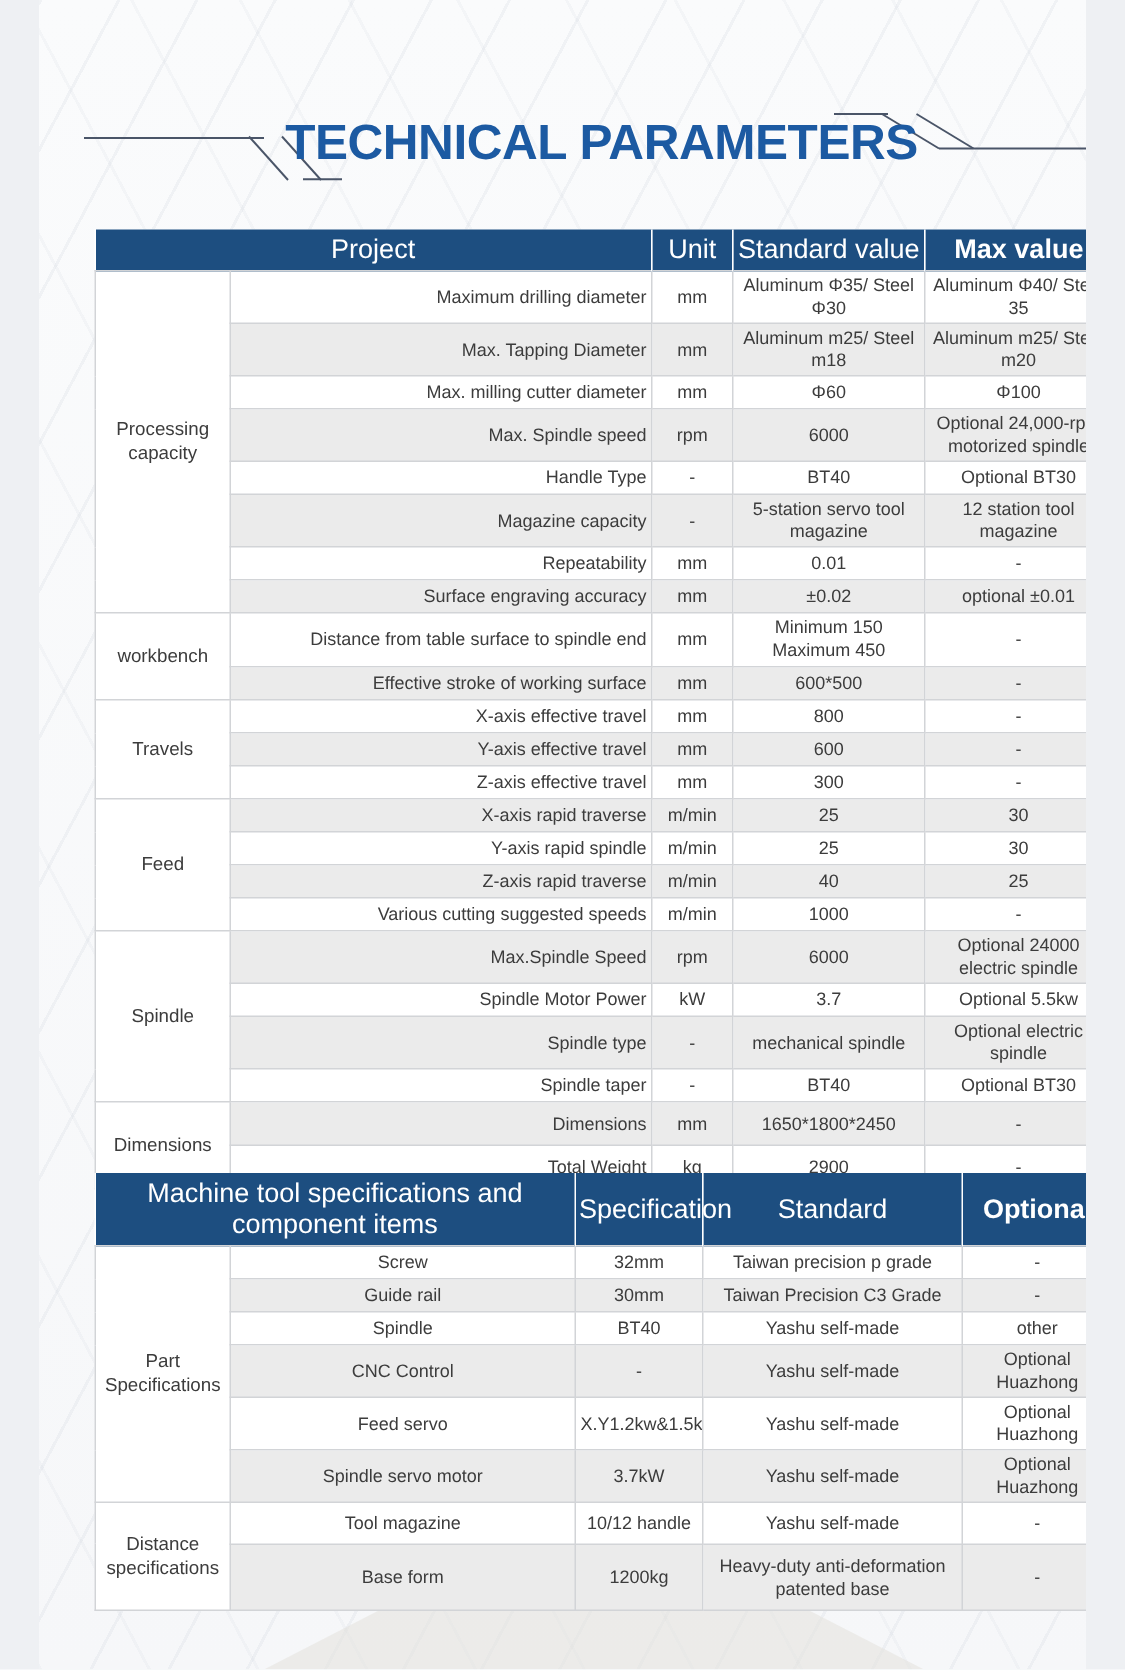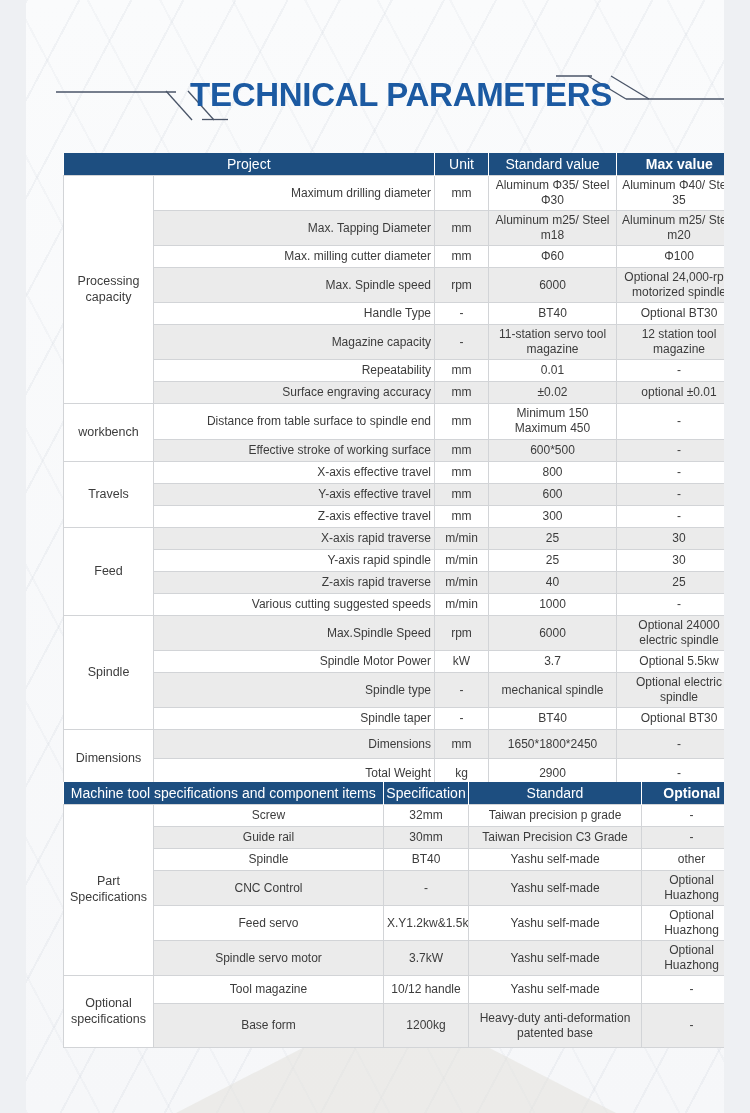--- a/index.html
+++ b/index.html
@@ -20,21 +20,21 @@
   .title-wrap{position:absolute;top:74px;left:0;width:750px;height:60px;}
   .page-title{position:absolute;top:2px;left:0;width:100%;text-align:center;
     font-size:33px;font-weight:bold;letter-spacing:-0.3px;color:#1c5aa2;}
   .title-decor{position:absolute;top:0;left:0;}
 
   
   .tbl{position:absolute;left:37px;border-collapse:collapse;table-layout:fixed;width:678px;
        background:#fff;}
   #table1{top:153px;}
   #table2{top:782px;}
-  .tbl th{background:#1d4e80;color:#ffffff;font-weight:normal;font-size:14px;
+  .tbl th{background:#1d4e80;color:#ffffff;font-weight:normal;font-size:18px;
       padding:3px 2px;border-left:1px solid #ffffff;border-right:1px solid #ffffff;
       border-top:none;border-bottom:none;text-align:center;height:16px;}
   .tbl th:first-child{border-left:none;}
   .tbl th:last-child{border-right:none;font-weight:bold;}
   .tbl td{border:1px solid #d2d4d7;font-size:12px;line-height:1.25;padding:2px 3px;
       text-align:center;vertical-align:middle;white-space:pre-line;background:#fff;
       height:17px;overflow:hidden;}
   .tbl td.stripe{background:#ebebeb;}
   .tbl td.gcell{background:#ffffff;font-size:12.5px;text-align:center;padding:20px 4px;}
   #table1 td.c0{text-align:right;padding-left:8px;}
@@ -109,21 +109,21 @@
         </tr>
         <tr>
           <td class="c0">Handle Type</td>
           <td class="c1">-</td>
           <td class="c2">BT40</td>
           <td class="c3">Optional BT30</td>
         </tr>
         <tr>
           <td class="c0 stripe">Magazine capacity</td>
           <td class="c1 stripe">-</td>
-          <td class="c2 stripe">11-station servo tool magazine</td>
+          <td class="c2 stripe">5-station servo tool magazine</td>
           <td class="c3 stripe">12 station tool magazine</td>
         </tr>
         <tr>
           <td class="c0">Repeatability</td>
           <td class="c1">mm</td>
           <td class="c2">0.01</td>
           <td class="c3">-</td>
         </tr>
         <tr>
           <td class="c0 stripe">Surface engraving accuracy</td>
@@ -278,21 +278,21 @@
           <td class="c2">Yashu self-made</td>
           <td class="c3">Optional Huazhong</td>
         </tr>
         <tr>
           <td class="c0 stripe">Spindle servo motor</td>
           <td class="c1 stripe">3.7kW</td>
           <td class="c2 stripe">Yashu self-made</td>
           <td class="c3 stripe">Optional Huazhong</td>
         </tr>
         <tr>
-          <td rowspan="2" class="gcell">Optional specifications</td>
+          <td rowspan="2" class="gcell">Distance specifications</td>
           <td class="c0">Tool magazine</td>
           <td class="c1">10/12 handle</td>
           <td class="c2">Yashu self-made</td>
           <td class="c3">-</td>
         </tr>
         <tr>
           <td class="c0 stripe">Base form</td>
           <td class="c1 stripe">1200kg</td>
           <td class="c2 stripe">Heavy-duty anti-deformation patented base</td>
           <td class="c3 stripe">-</td>

